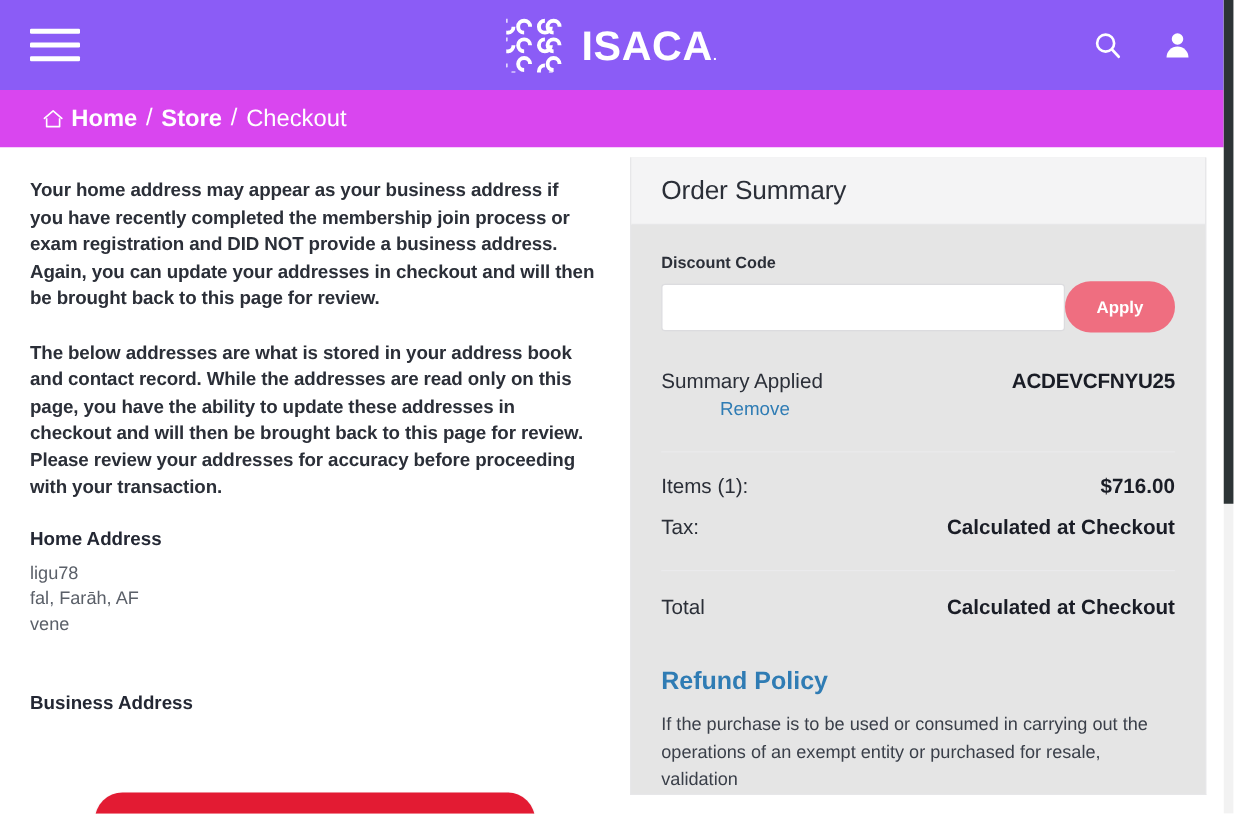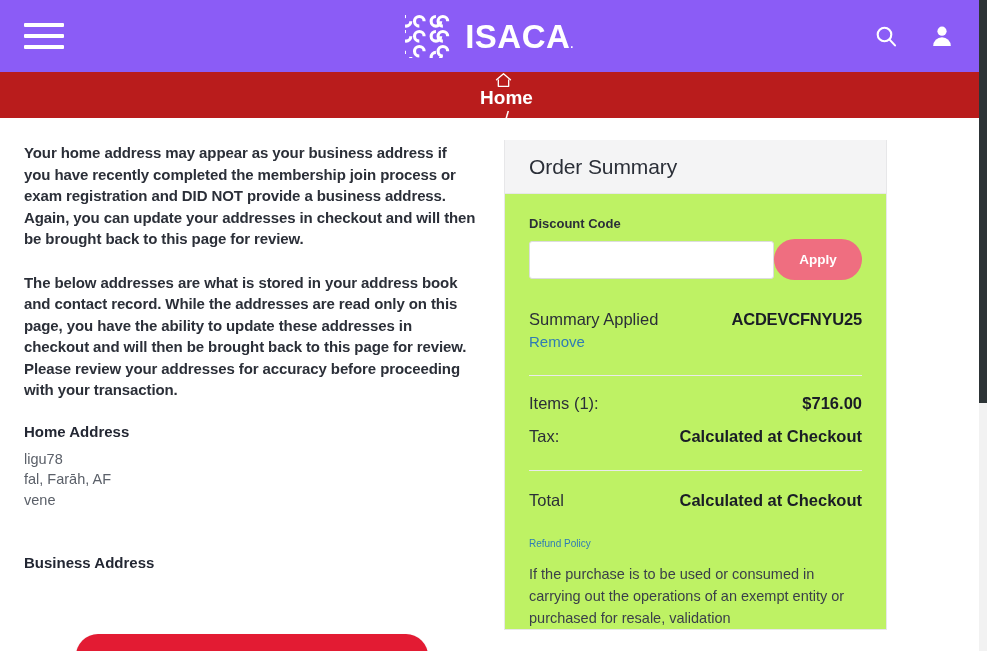--- a/index.html
+++ b/index.html
@@ -98,25 +98,24 @@
     display: flex; align-items: center; justify-content: center;
     cursor: pointer;
   }
 
   
   .crumbbar {
     position: absolute;
     top: 72px; left: 0;
     width: 979px;
     height: 46px;
-    background: #b91c1c;
+    background: #d946ef;
     display: flex;
     align-items: center;
     padding-left: 34px;
-    flex-direction: column;
   }
   .crumbbar .home-ico { margin-right: 6px; display:flex; align-items:center; }
   .crumb {
     color: #ffffff;
     font-size: 19px;
     line-height: 1;
     text-decoration: none;
     cursor: pointer;
   }
   .crumb.bold { font-weight: 700; }
@@ -182,23 +181,23 @@
     font-family: "Liberation Sans", sans-serif;
     cursor: pointer;
     box-shadow: 0 1px 2px rgba(0,0,0,.18);
     overflow: hidden;
   }
 
   
   .summary {
     position: absolute;
     left: 504px;
-    top: 22px;
-    width: 383px;
-    background: #bef264;
+    top: 8px;
+    width: 461px;
+    background: #e5e5e5;
     border: 1px solid #e7e7e9;
     border-top: none;
   }
   .summary-head {
     background: #f4f4f5;
     height: 54px;
     display: flex;
     align-items: center;
     padding-left: 24px;
     border-bottom: 1px solid #e7e7e9;
@@ -266,20 +265,21 @@
     font-weight: 700;
     letter-spacing: -0.2px;
   }
   .remove-link {
     display: inline-block;
     margin-top: 4px;
     font-size: 15px;
     color: #2f7cb4;
     text-decoration: none;
     cursor: pointer;
+    margin-left: 47px;
   }
 
   .hr {
     height: 1px;
     background: #eaeaec;
     margin: 24px 0 0 0;
   }
 
   .totrow {
     display: flex;
@@ -295,25 +295,26 @@
   .totrow .v {
     font-size: 16.5px;
     color: #1a1d26;
     font-weight: 700;
   }
   .totrow.tax { margin-top: 14px; }
   .totrow.total { margin-top: 20px; }
 
   .refund-link {
     display: inline-block;
-    margin-top: 28px;
-    font-size: 10px;
+    margin-top: 38px;
+    font-size: 20px;
     color: #2f7cb4;
     text-decoration: none;
     cursor: pointer;
+    font-weight: bold;
   }
   .refund-text {
     margin-top: 12px;
     font-size: 14.5px;
     line-height: 22px;
     color: #3a3f49;
     font-weight: 400;
   }
 
   

